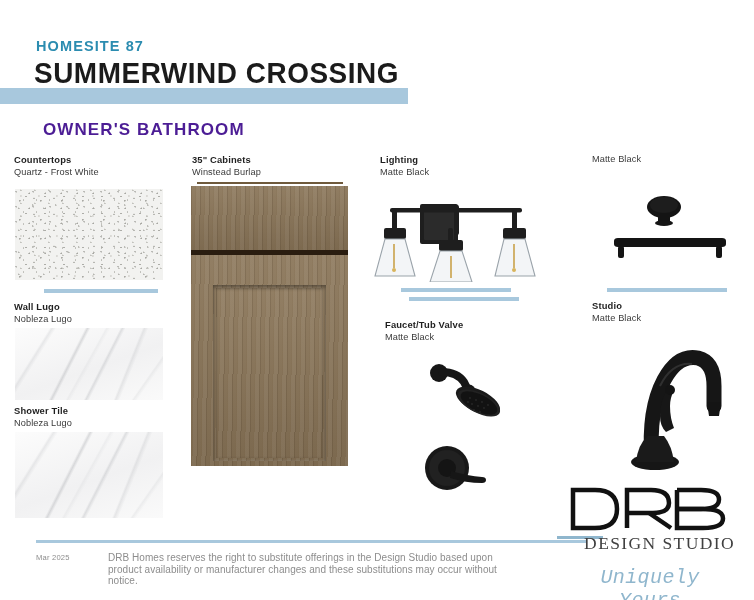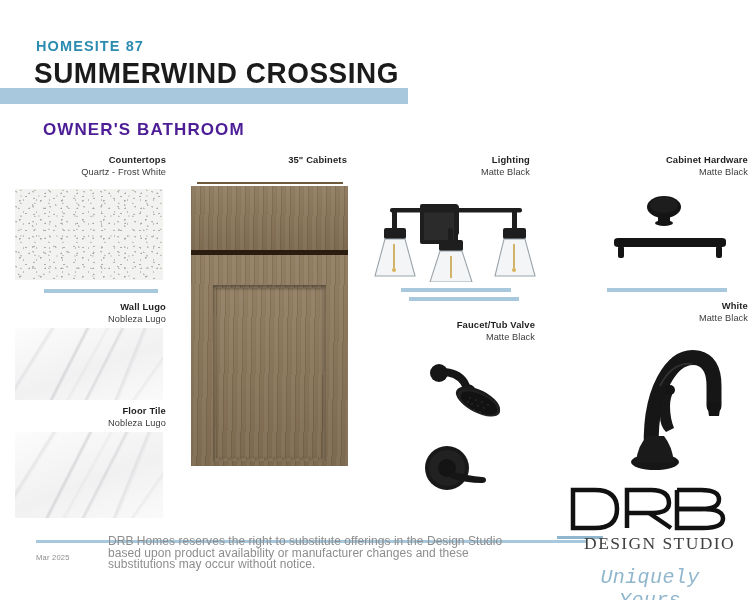--- a/index.html
+++ b/index.html
@@ -53,21 +53,21 @@
     position: absolute;
     left: 43px;
     top: 120px;
     font-size: 17px;
     font-weight: bold;
     letter-spacing: 1.1px;
     color: #4c1d95;
   }
 
   
-  .lbl { position: absolute; text-align: right; }
+  .lbl { position: absolute; text-align: left; }
   .lbl .t {
     font-size: 9.4px;
     font-weight: bold;
     color: #1f1f1f;
     letter-spacing: 0.15px;
     line-height: 13px;
     white-space: nowrap;
   }
   .lbl .s {
     font-size: 9.2px;
@@ -156,22 +156,22 @@
   
   #footer-rule {
     position: absolute; left: 36px; top: 540px; width: 550px; height: 3px;
     background: #a8c8dd;
   }
   #footer-date {
     position: absolute; left: 36px; top: 553px;
     font-size: 7.6px; color: #8d8d8d; letter-spacing: 0.2px;
   }
   #footer-disclaimer {
-    position: absolute; left: 108px; top: 536px; width: 400px;
-    font-size: 12px; color: #8d8d8d; line-height: 11.5px; letter-spacing: 0.05px;
+    position: absolute; left: 108px; top: 552px; width: 400px;
+    font-size: 10px; color: #8d8d8d; line-height: 11.5px; letter-spacing: 0.05px;
   }
 
   
   #logo { position: absolute; left: 565px; top: 486px; width: 170px; }
   #logo-drb { display: block; }
   #logo-designstudio {
     text-align: right; font-family: "Liberation Serif", serif;
     font-size: 17.5px; letter-spacing: 1.4px; color: #404040; margin-top: 1px;
   }
   #logo-tagline {
@@ -201,27 +201,28 @@
   <div class="swatch quartz" style="left:15px; top:189px; width:148px; height:91px;"></div>
 
   <div class="rule" style="left:44px; top:289px; width:114px;"></div>
   <div class="lbl" style="left:14px; top:300px; width:152px;">
     <div class="t">Wall Lugo</div>
     <div class="s">Nobleza Lugo</div>
   </div>
   <div class="swatch marble" style="left:15px; top:328px; width:148px; height:72px;"></div>
 
   <div class="lbl" style="left:14px; top:404px; width:152px;">
-    <div class="t">Floor Tile</div>
+    <div class="t">Shower Tile</div>
     <div class="s">Nobleza Lugo</div>
   </div>
   <div class="swatch marble" style="left:15px; top:432px; width:148px; height:86px;"></div>
 
   <div class="lbl" style="left:192px; top:153px; width:155px;">
     <div class="t">35" Cabinets</div>
+    <div class="s">Winstead Burlap</div>
   </div>
   <div class="rule" style="left:197px; top:182px; width:146px; height:2px; background:#6f5a3c;"></div>
   <div id="cabinet-door">
     <div id="door-top-rail" class="wood"></div>
     <div id="door-gap"></div>
     <div id="door-lower" class="wood">
       <div id="door-panel" class="wood">
         <div id="door-panel-inner" class="wood"></div>
       </div>
     </div>
@@ -254,21 +255,20 @@
 
     <path d="M68 61 L90 61 L100 92 L58 92 Z" fill="#e9edf0" fill-opacity="0.55" stroke="#9aa3aa" stroke-width="1.1"></path>
     <line x1="79" y1="66" x2="79" y2="88" stroke="#c9a24a" stroke-width="1.6"></line>
 
     <path d="M132 49 L153 49 L163 86 L123 86 Z" fill="#e9edf0" fill-opacity="0.55" stroke="#9aa3aa" stroke-width="1.1"></path>
     <line x1="142" y1="54" x2="142" y2="78" stroke="#c9a24a" stroke-width="1.6"></line>
     <circle cx="142" cy="80" r="2" fill="#d8b45c"></circle>
   </svg>
 
   <div class="lbl" style="left:592px; top:153px; width:156px;">
-    <div class="t">Cabinet Hardware</div>
     <div class="s">Matte Black</div>
   </div>
   <svg style="position:absolute; left:606px; top:192px;" width="128" height="70" viewBox="0 0 128 70">
 
     <ellipse cx="58" cy="15" rx="17" ry="11" fill="#141414"></ellipse>
     <ellipse cx="58" cy="13" rx="14" ry="8" fill="#1d1d1d"></ellipse>
     <rect x="52" y="24" width="12" height="6" fill="#141414"></rect>
     <ellipse cx="58" cy="31" rx="9" ry="3" fill="#141414"></ellipse>
 
     <path d="M12 46 L116 46 Q120 46 120 49 L120 52 Q120 55 116 55 L12 55 Q8 55 8 52 L8 49 Q8 46 12 46 Z" fill="#141414"></path>
@@ -308,21 +308,21 @@
 
     <circle cx="45" cy="116" r="22" fill="#181818"></circle>
     <circle cx="45" cy="116" r="18" fill="#212121"></circle>
     <circle cx="45" cy="116" r="9" fill="#141414"></circle>
 
     <path d="M49 119 Q66 124 80 125 Q84 125 84 128 Q84 131 80 131 Q64 131 48 126 Z" fill="#161616"></path>
   </svg>
 
   <div class="rule" style="left:607px; top:288px; width:120px;"></div>
   <div class="lbl" style="left:592px; top:299px; width:156px;">
-    <div class="t">White</div>
+    <div class="t">Studio</div>
     <div class="s">Matte Black</div>
   </div>
   <svg style="position:absolute; left:622px; top:340px;" width="120" height="135" viewBox="0 0 120 135">
 
     <path d="M30 120 Q26 70 42 40 Q56 14 76 18 Q92 22 92 46 L92 66" stroke="#161616" stroke-width="15" fill="none" stroke-linecap="round"></path>
 
     <path d="M85 62 L99 62 L97 76 L87 76 Z" fill="#141414"></path>
 
     <ellipse cx="33" cy="122" rx="24" ry="8" fill="#161616"></ellipse>
     <path d="M14 122 Q16 104 26 96 L42 96 Q50 106 52 122 Z" fill="#1a1a1a"></path>

